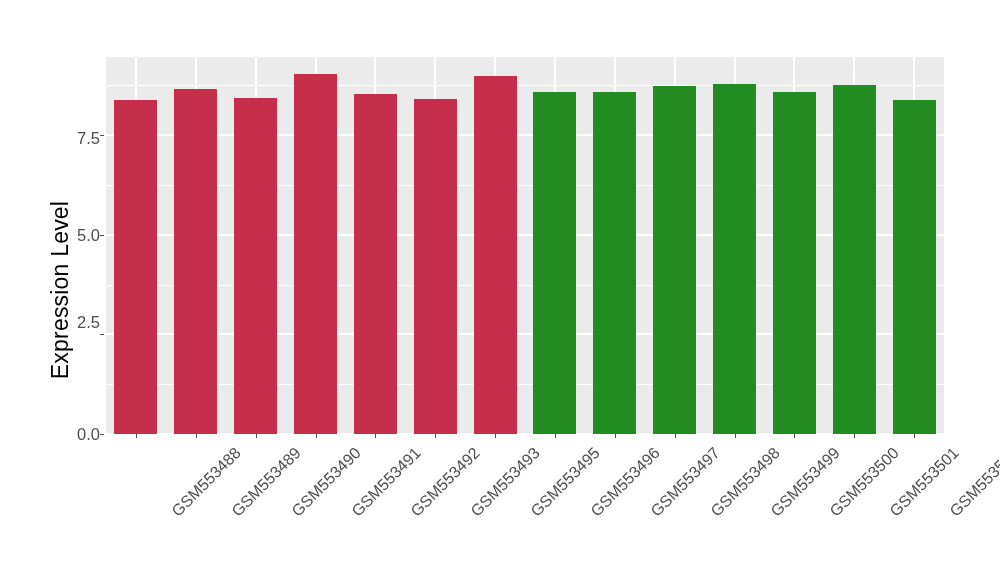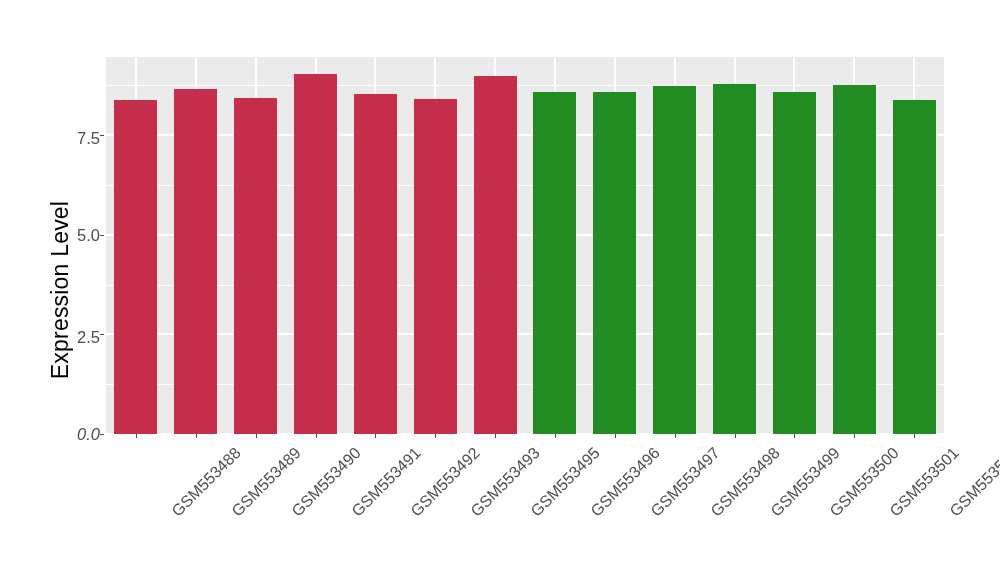--- a/index.html
+++ b/index.html
@@ -121,23 +121,23 @@
   }
 </style>
 </head>
 <body>
 
 <div id="chart-root">
 
   <div id="y-axis-title">Expression Level</div>
 
   <div id="y-axis-ticks">
-      <div class="ytick-label" style="top: 434px; color: rgb(77, 77, 77); font-style: italic;">0.0</div>
+      <div class="ytick-label" style="top: 434px; color: rgb(77, 77, 77);">0.0</div>
       <div class="ytick-mark" style="top: 434px; background: rgb(77, 77, 77);"></div>
-      <div class="ytick-label" style="top: 337px; color: rgb(77, 77, 77);">2.5</div>
+      <div class="ytick-label" style="top: 322px; color: rgb(77, 77, 77);">2.5</div>
       <div class="ytick-mark" style="top: 334.333px; background: rgb(77, 77, 77);"></div>
       <div class="ytick-label" style="top: 234.667px; color: rgb(77, 77, 77);">5.0</div>
       <div class="ytick-mark" style="top: 234.667px; background: rgb(77, 77, 77);"></div>
       <div class="ytick-label" style="top: 138px; color: rgb(77, 77, 77);">7.5</div>
       <div class="ytick-mark" style="top: 135px; background: rgb(77, 77, 77);"></div>
     </div>
 
   <div id="panel">
       <div class="gridline minor" style="top: 327.167px; background: rgb(255, 255, 255);"></div>
       <div class="gridline minor" style="top: 227.5px; background: rgb(255, 255, 255);"></div>

